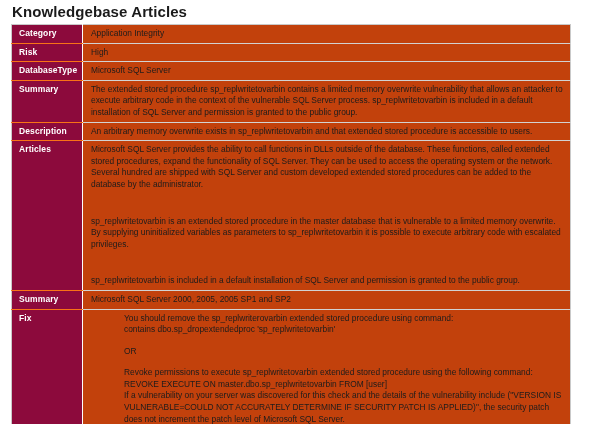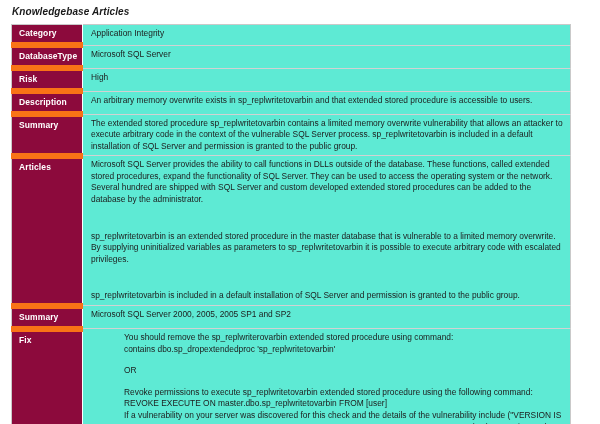--- a/index.html
+++ b/index.html
@@ -18,27 +18,26 @@
   }
   #page {
     position: relative;
     width: 600px;
     height: 424px;
     box-sizing: border-box;
     padding: 0;
     background: #ffffff;
   }
   .page-title {
-    font-size: 10px;
+    font-size: 15px;
     font-weight: bold;
     color: #1a1a1a;
     margin: 5px 0 5px 12px;
     letter-spacing: 0.1px;
     line-height: 14px;
-    font-style: italic;
   }
   .kb-table {
     border-collapse: collapse;
     table-layout: fixed;
     width: 559px;
     margin-left: 11px;
     border-top: 1px solid #c9c9c9;
     border-left: 1px solid #c9c9c9;
     border-right: 1px solid #c9c9c9;
     border-bottom: 1px solid #c9c9c9;
@@ -54,29 +53,29 @@
   }
   .kb-table tr:last-child td { border-bottom: none; }
 
   td.label {
     background: #8c0a3c;
     color: #ffffff;
     font-size: 8.5px;
     font-weight: bold;
     padding: 3px 0 3px 7px;
     border-right: 1px solid #ffffff;
-    border-bottom: 6px solid #f97316;
+    border-bottom: 1px solid #f97316;
     line-height: 11px;
     white-space: nowrap;
     letter-spacing: 0.1px;
   }
   .kb-table tr:last-child td.label { border-bottom: none; }
 
   td.value {
-    background: #5eead4;
+    background: #c2410c;
     color: #1c1c1c;
     font-size: 8.4px;
     padding: 3px 6px 3px 8px;
     line-height: 11.6px;
   }
   td.value .line { display: block; white-space: pre-wrap; margin-left: 33px; }
   td.value .blank { display: block; height: 10px; }
   td.value p { margin: 0; }
   td.value p + p { margin-top: 25px; }
 </style>
@@ -93,41 +92,41 @@
       <col class="value-col">
     </colgroup>
     <tbody>
         <tr>
           <td class="label">Category</td>
           <td class="value">
             <p>Application Integrity</p>
           </td>
         </tr>
         <tr>
+          <td class="label">Risk</td>
+          <td class="value">
+            <p>High</p>
+          </td>
+        </tr>
+        <tr>
           <td class="label">DatabaseType</td>
           <td class="value">
             <p>Microsoft SQL Server</p>
           </td>
         </tr>
         <tr>
-          <td class="label">Risk</td>
+          <td class="label">Summary</td>
           <td class="value">
-            <p>High</p>
+            <p>The extended stored procedure sp_replwritetovarbin contains a limited memory overwrite vulnerability that allows an attacker to execute arbitrary code in the context of the vulnerable SQL Server process. sp_replwritetovarbin is included in a default installation of SQL Server and permission is granted to the public group.</p>
           </td>
         </tr>
         <tr>
           <td class="label">Description</td>
           <td class="value">
             <p>An arbitrary memory overwrite exists in sp_replwritetovarbin and that extended stored procedure is accessible to users.</p>
-          </td>
-        </tr>
-        <tr>
-          <td class="label">Summary</td>
-          <td class="value">
-            <p>The extended stored procedure sp_replwritetovarbin contains a limited memory overwrite vulnerability that allows an attacker to execute arbitrary code in the context of the vulnerable SQL Server process. sp_replwritetovarbin is included in a default installation of SQL Server and permission is granted to the public group.</p>
           </td>
         </tr>
         <tr>
           <td class="label">Articles</td>
           <td class="value">
             <p>Microsoft SQL Server provides the ability to call functions in DLLs outside of the database. These functions, called extended stored procedures, expand the functionality of SQL Server. They can be used to access the operating system or the network. Several hundred are shipped with SQL Server and custom developed extended stored procedures can be added to the database by the administrator.</p>
             <p>sp_replwritetovarbin is an extended stored procedure in the master database that is vulnerable to a limited memory overwrite.  By supplying uninitialized variables as parameters to sp_replwritetovarbin it is possible to execute arbitrary code with escalated privileges.</p>
             <p>sp_replwritetovarbin is included in a default installation of SQL Server and permission is granted to the public group.</p>
           </td>
         </tr>

